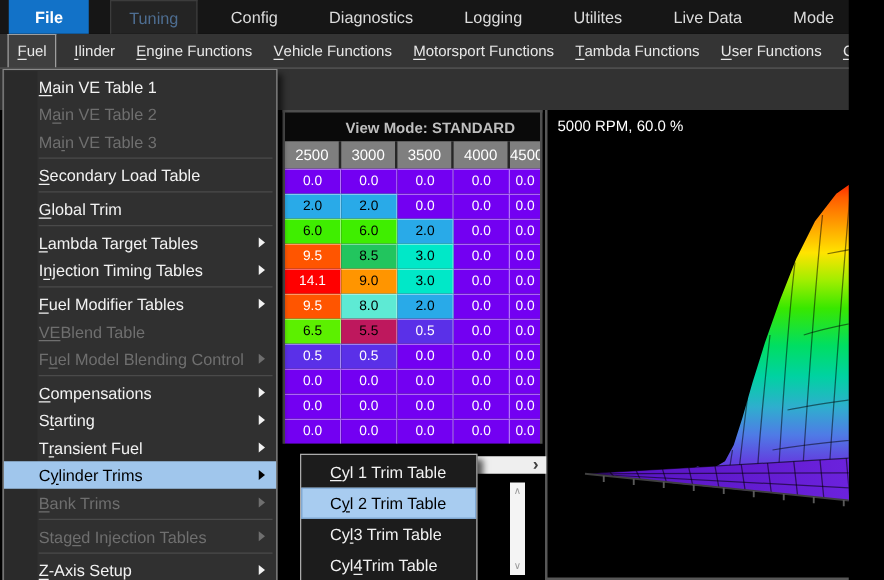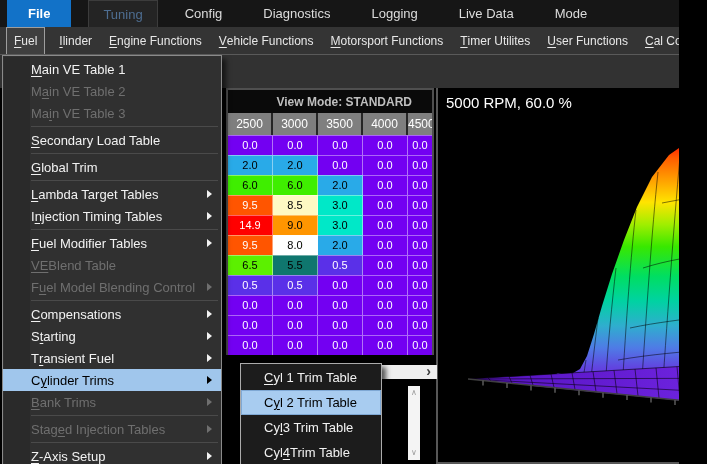--- a/index.html
+++ b/index.html
@@ -59,35 +59,36 @@
            z-index:8;display:flex;}
   .hscroll .chev{margin-left:auto;width:17px;text-align:center;color:#3F3F3F;font-size:14px;
                  line-height:12px;font-weight:bold;}
   .vscroll{position:absolute;left:408px;top:386px;width:12px;height:74px;background:#F4F4F4;z-index:8;}
   .vscroll .up,.vscroll .dn{position:absolute;left:0;width:12px;text-align:center;color:#9a9a9a;
                             font-size:8px;line-height:10px;}
   .vscroll .up{top:2px;} .vscroll .dn{bottom:2px;}
   
   .surface-panel{position:absolute;left:436px;top:88px;width:271px;height:376px;background:#000;
                  border:2px solid #575757;border-top:none;box-sizing:border-box;z-index:5;overflow:hidden;}
-  .readout{position:absolute;left:8px;top:6px;color:#fff;font-size:15px;z-index:3;}
+  .readout{position:absolute;left:8px;top:6px;color:#fff;font-size:12px;z-index:3;}
   .axis-label{position:absolute;left:108px;top:324px;color:#D6D6D6;font-size:13px;z-index:3;white-space:nowrap;}
   .surface-svg{position:absolute;left:0;top:0;}
 </style>
 </head>
 <body>
 
 <div id="app">
 
   <div class="topbar" id="topbar">
       <div class="top-item primary">File</div>
       <div class="top-item selected-tab">Tuning</div>
       <div class="top-item">Config</div>
       <div class="top-item">Diagnostics</div>
       <div class="top-item">Logging</div>
+      <div class="top-item">Utilites</div>
       <div class="top-item">Live Data</div>
       <div class="top-item">Mode</div>
     </div>
 
   <div class="ribbon" id="ribbon">
       <div class="ribbon-item open">
         <span></span>
         <span class="accel">F</span>
         <span>uel</span>
       </div>
@@ -107,21 +108,21 @@
         <span>ehicle Functions</span>
       </div>
       <div class="ribbon-item">
         <span></span>
         <span class="accel">M</span>
         <span>otorsport Functions</span>
       </div>
       <div class="ribbon-item">
         <span></span>
         <span class="accel">T</span>
-        <span>imer Utilites</span>
+        <span>ambda Functions</span>
       </div>
       <div class="ribbon-item">
         <span></span>
         <span class="accel">U</span>
         <span>ser Functions</span>
       </div>
       <div class="ribbon-item">
         <span></span>
         <span class="accel">C</span>
         <span>al Control</span>
@@ -157,42 +158,42 @@
         </div>
         <div class="trow">
           <div class="cell" style="background: rgb(63, 238, 0); color: rgb(0, 0, 0);">6.0</div>
           <div class="cell" style="background: rgb(63, 238, 0); color: rgb(0, 0, 0);">6.0</div>
           <div class="cell" style="background: rgb(41, 170, 232); color: rgb(0, 0, 0);">2.0</div>
           <div class="cell" style="background: rgb(115, 0, 242); color: rgb(255, 255, 255);">0.0</div>
           <div class="cell last" style="background: rgb(115, 0, 242); color: rgb(255, 255, 255);">0.0</div>
         </div>
         <div class="trow">
           <div class="cell" style="background: rgb(255, 85, 0); color: rgb(255, 255, 255);">9.5</div>
-          <div class="cell" style="background: #fef9c3; color: rgb(0, 0, 0);">8.5</div>
+          <div class="cell" style="background: #22c55e; color: rgb(0, 0, 0);">8.5</div>
           <div class="cell" style="background: rgb(0, 232, 200); color: rgb(0, 0, 0);">3.0</div>
           <div class="cell" style="background: rgb(115, 0, 242); color: rgb(255, 255, 255);">0.0</div>
           <div class="cell last" style="background: rgb(115, 0, 242); color: rgb(255, 255, 255);">0.0</div>
         </div>
         <div class="trow">
-          <div class="cell" style="background: rgb(255, 0, 0); color: rgb(255, 255, 255);">14.9</div>
+          <div class="cell" style="background: rgb(255, 0, 0); color: rgb(255, 255, 255);">14.1</div>
           <div class="cell" style="background: rgb(255, 149, 0); color: rgb(0, 0, 0);">9.0</div>
           <div class="cell" style="background: rgb(0, 232, 200); color: rgb(0, 0, 0);">3.0</div>
           <div class="cell" style="background: rgb(115, 0, 242); color: rgb(255, 255, 255);">0.0</div>
           <div class="cell last" style="background: rgb(115, 0, 242); color: rgb(255, 255, 255);">0.0</div>
         </div>
         <div class="trow">
           <div class="cell" style="background: rgb(255, 85, 0); color: rgb(255, 255, 255);">9.5</div>
-          <div class="cell" style="background: #ffffff; color: rgb(0, 0, 0);">8.0</div>
+          <div class="cell" style="background: #5eead4; color: rgb(0, 0, 0);">8.0</div>
           <div class="cell" style="background: rgb(41, 170, 232); color: rgb(0, 0, 0);">2.0</div>
           <div class="cell" style="background: rgb(115, 0, 242); color: rgb(255, 255, 255);">0.0</div>
           <div class="cell last" style="background: rgb(115, 0, 242); color: rgb(255, 255, 255);">0.0</div>
         </div>
         <div class="trow">
           <div class="cell" style="background: rgb(92, 240, 0); color: rgb(0, 0, 0);">6.5</div>
-          <div class="cell" style="background: #0f766e; color: rgb(0, 0, 0);">5.5</div>
+          <div class="cell" style="background: #be185d; color: rgb(0, 0, 0);">5.5</div>
           <div class="cell" style="background: rgb(90, 48, 232); color: rgb(255, 255, 255);">0.5</div>
           <div class="cell" style="background: rgb(115, 0, 242); color: rgb(255, 255, 255);">0.0</div>
           <div class="cell last" style="background: rgb(115, 0, 242); color: rgb(255, 255, 255);">0.0</div>
         </div>
         <div class="trow">
           <div class="cell" style="background: rgb(90, 48, 232); color: rgb(255, 255, 255);">0.5</div>
           <div class="cell" style="background: rgb(90, 48, 232); color: rgb(255, 255, 255);">0.5</div>
           <div class="cell" style="background: rgb(115, 0, 242); color: rgb(255, 255, 255);">0.0</div>
           <div class="cell" style="background: rgb(115, 0, 242); color: rgb(255, 255, 255);">0.0</div>
           <div class="cell last" style="background: rgb(115, 0, 242); color: rgb(255, 255, 255);">0.0</div>

